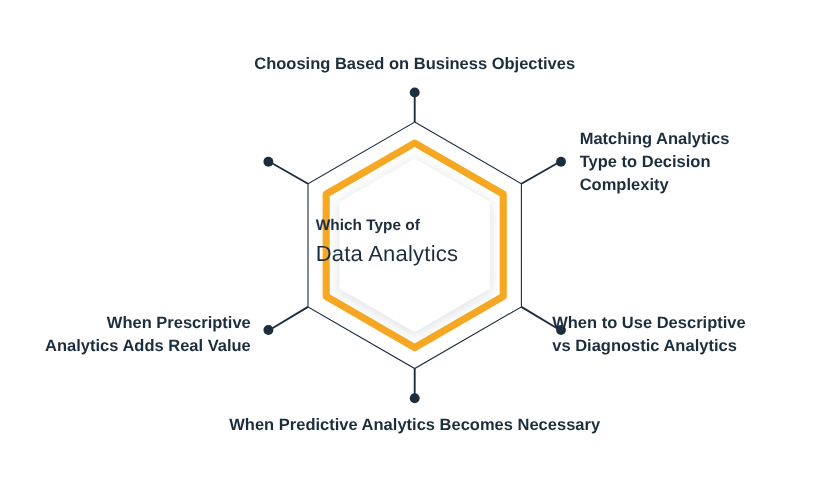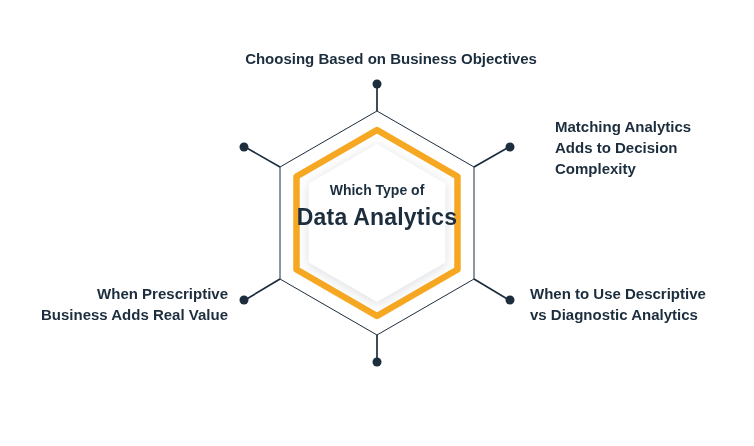--- a/index.html
+++ b/index.html
@@ -21,35 +21,34 @@
   .hex-outer{fill:none;stroke:var(--ink);stroke-width:1;}
   .node-dot{fill:var(--ink);}
   .hex-accent{fill:#ffffff;stroke:var(--accent);stroke-width:6.5;stroke-linejoin:round;}
   .hex-inner{fill:#ffffff;filter:drop-shadow(0 2px 6px rgba(28,45,61,0.16));}
   .node-label{
     position:absolute;
     font-size:15px;font-weight:600;
     line-height:21px;
     white-space:pre-line;
     color:var(--ink);
-    margin-left:28px;
   }
   .lbl-top{left:0;right:0;top:48;text-align:center;}
   .lbl-ul{right:526px;top:116px;text-align:right;}
   .lbl-ur{left:527px;top:116px;text-align:left;}
   .lbl-ll{right:526px;top:283px;text-align:right;}
   .lbl-lr{left:502px;top:283px;text-align:left;}
   .lbl-bottom{left:0;right:0;top:376px;text-align:center;}
   .lbl-top{top:48px;}
   .center-text{
-    position:absolute;left:287px;top:181px;width:180px;
-    text-align:center;color:var(--ink);
+    position:absolute;left:287px;top:195px;width:180px;
+    text-align:left;color:var(--ink);
   }
   .center-line-sm{font-size:14px;font-weight:700;line-height:18px;}
-  .center-line-lg{font-size:23px;font-weight:700;line-height:26px;margin:5px 0 4px 0;letter-spacing:.2px;}
+  .center-line-lg{font-size:20px;font-weight:400;line-height:26px;margin:5px 0 4px 0;letter-spacing:.2px;}
 </style>
 </head>
 <body>
 
 <div class="stage">
 
   <svg class="diagram" width="754" height="446" viewBox="0 0 754 446">
 
     <line class="spoke" x1="377" y1="111" x2="377" y2="84"></line>
     <line class="spoke" x1="280" y1="167" x2="245" y2="147"></line>
@@ -72,20 +71,21 @@
     <polygon class="hex-inner" points="377,144 445.4,183.5 445.4,262.5 377,302 308.6,262.5 308.6,183.5"></polygon>
   </svg>
 
   <div class="center-text">
     <div class="center-line-sm">Which Type of</div>
     <div class="center-line-lg">Data Analytics</div>
   </div>
 
   <div class="node-label lbl-top">Choosing Based on Business Objectives</div>
   <div class="node-label lbl-ur">Matching Analytics
-Adds to Decision
+Type to Decision
 Complexity</div>
   <div class="node-label lbl-ll">When Prescriptive
-Business Adds Real Value</div>
+Analytics Adds Real Value</div>
   <div class="node-label lbl-lr">When to Use Descriptive
 vs Diagnostic Analytics</div>
+  <div class="node-label lbl-bottom">When Predictive Analytics Becomes Necessary</div>
 
 </div>
 
 </body></html>

